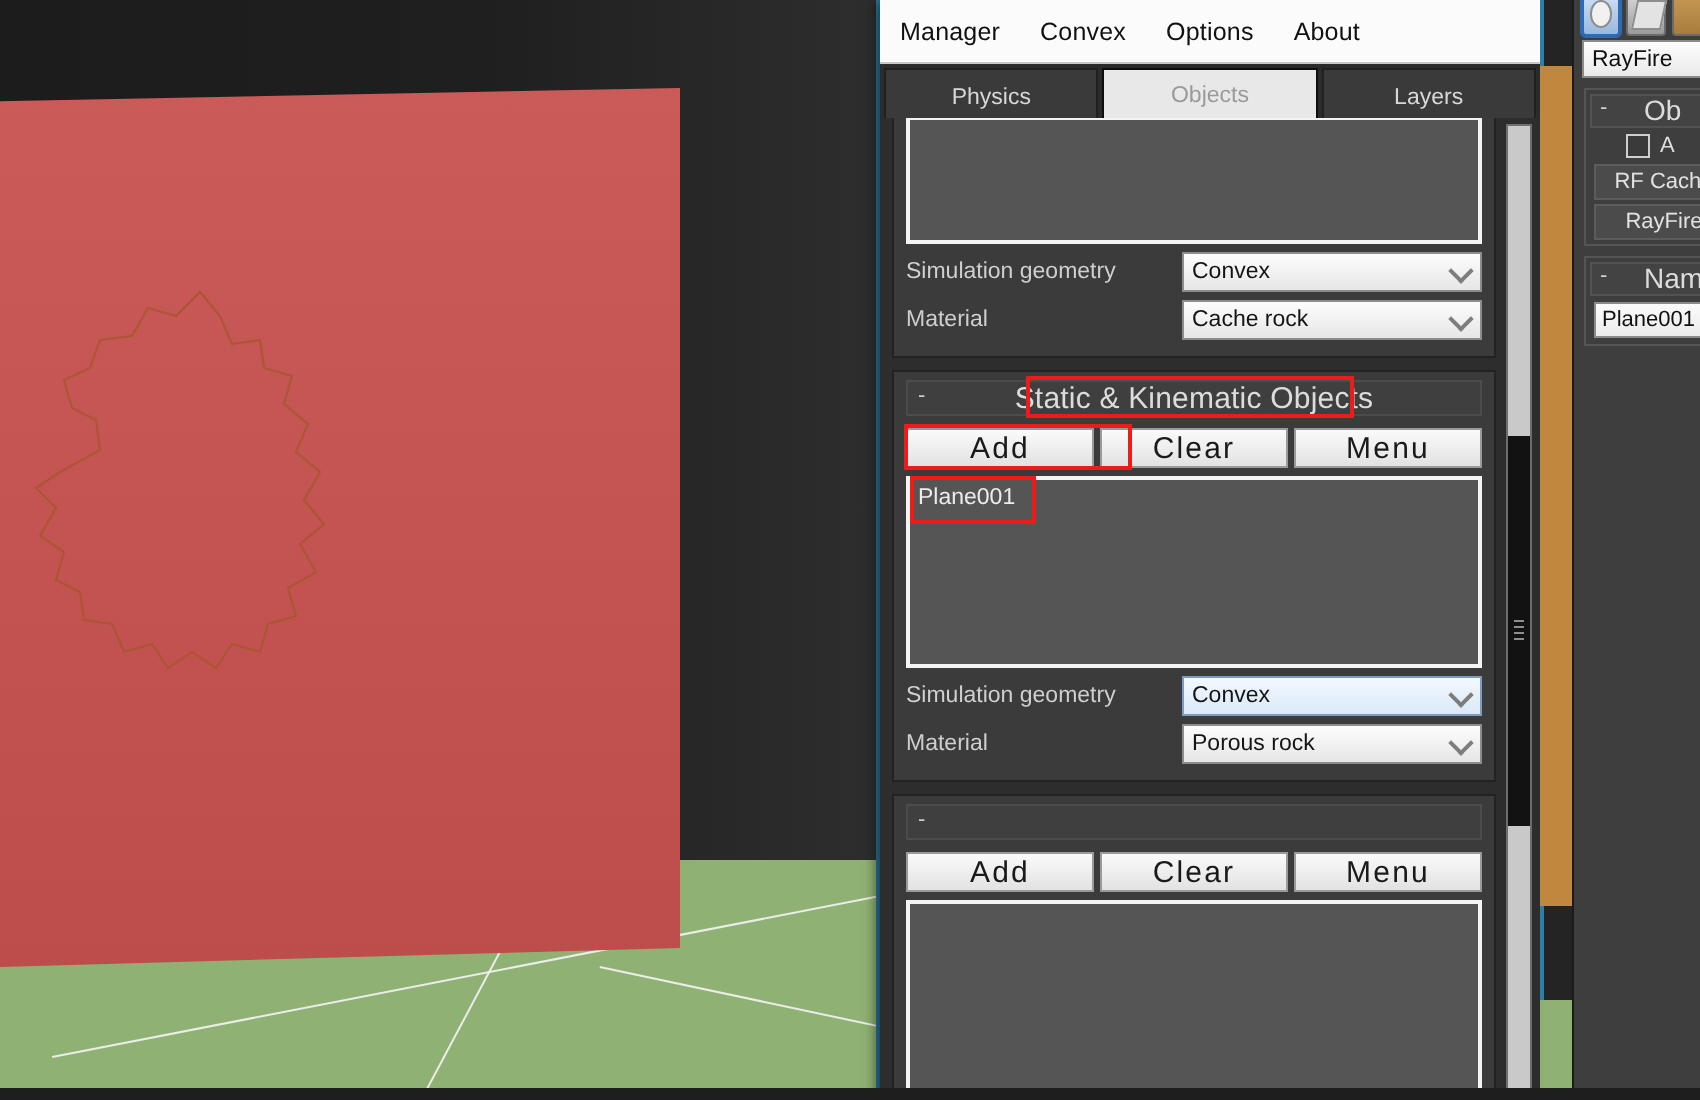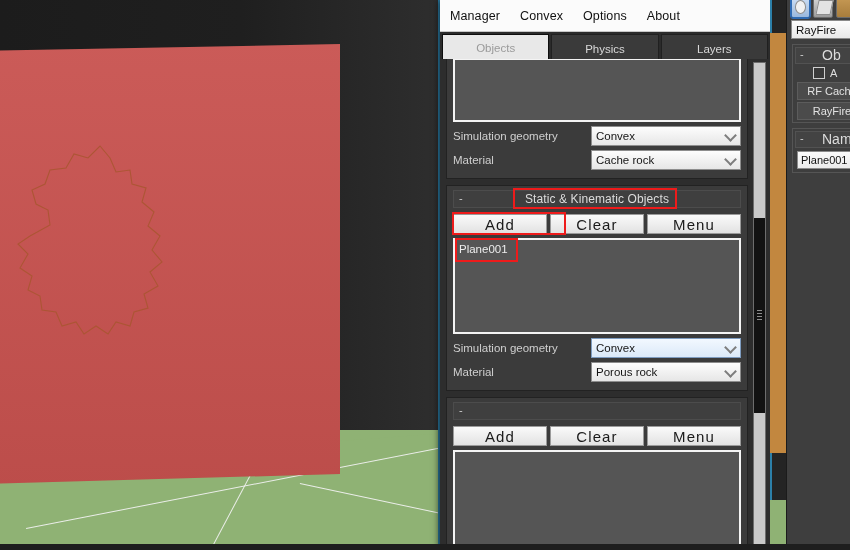--- a/index.html
+++ b/index.html
@@ -38,21 +38,21 @@
   .tab.active{background:#e8e8e8;color:#9a9a9a;border:1px solid #0e0e0e;}
 
   .panel-body{position:absolute;left:0;top:59px;width:330px;height:491px;background:#2d2d2d;overflow:hidden;}
   .scroll-inner{position:absolute;left:6px;top:0;width:302px;}
 
   
   .rollout{background:#3b3b3b;border:1px solid #222;margin-bottom:6px;padding:4px 6px 8px 6px;}
   .rollout-head{height:16px;background:#3f3f3f;border:1px solid #4c4c4c;display:flex;align-items:center;
       position:relative;margin-bottom:6px;}
   .rollout-head .minus{position:absolute;left:5px;top:0;line-height:14px;font-size:11px;color:#cfcfcf;}
-  .rollout-head .rtitle{flex:1;text-align:center;font-size:12px;color:#dcdcdc;letter-spacing:.1px;}
+  .rollout-head .rtitle{flex:1;text-align:center;font-size:15px;color:#dcdcdc;letter-spacing:.1px;}
 
   .btnrow{display:flex;gap:3px;margin-bottom:4px;}
   .pbtn{flex:1;height:18px;display:flex;align-items:center;justify-content:center;
       background:linear-gradient(180deg,#fafafa,#e2e2e2);border:1px solid #9a9a9a;
       font-size:15px;color:#1a1a1a;letter-spacing:1.1px;cursor:default;}
 
   .listbox{background:#555;border:2px solid #f4f4f4;height:88px;padding:2px 3px;overflow:hidden;}
   .listitem{font-size:11.5px;color:#ececec;line-height:14px;padding:0 1px;}
 
   .fieldrow{display:flex;align-items:center;height:20px;margin-top:4px;}
@@ -139,22 +139,22 @@
   <div class="panel">
 
     <div class="menubar">
       <div class="mi">Manager</div>
       <div class="mi">Convex</div>
       <div class="mi">Options</div>
       <div class="mi">About</div>
     </div>
 
     <div class="tabstrip">
+      <div class="tab">Physics</div>
       <div class="tab active">Objects</div>
-      <div class="tab">Physics</div>
       <div class="tab">Layers</div>
     </div>
 
     <div class="panel-body">
       <div class="scroll-inner" style="top:-66px;">
 
         <div class="rollout" style="padding-top:64px;">
           <div class="listbox" style="height:56px;"></div>
           <div class="fieldrow">
             <div class="fieldlabel">Simulation geometry</div>

